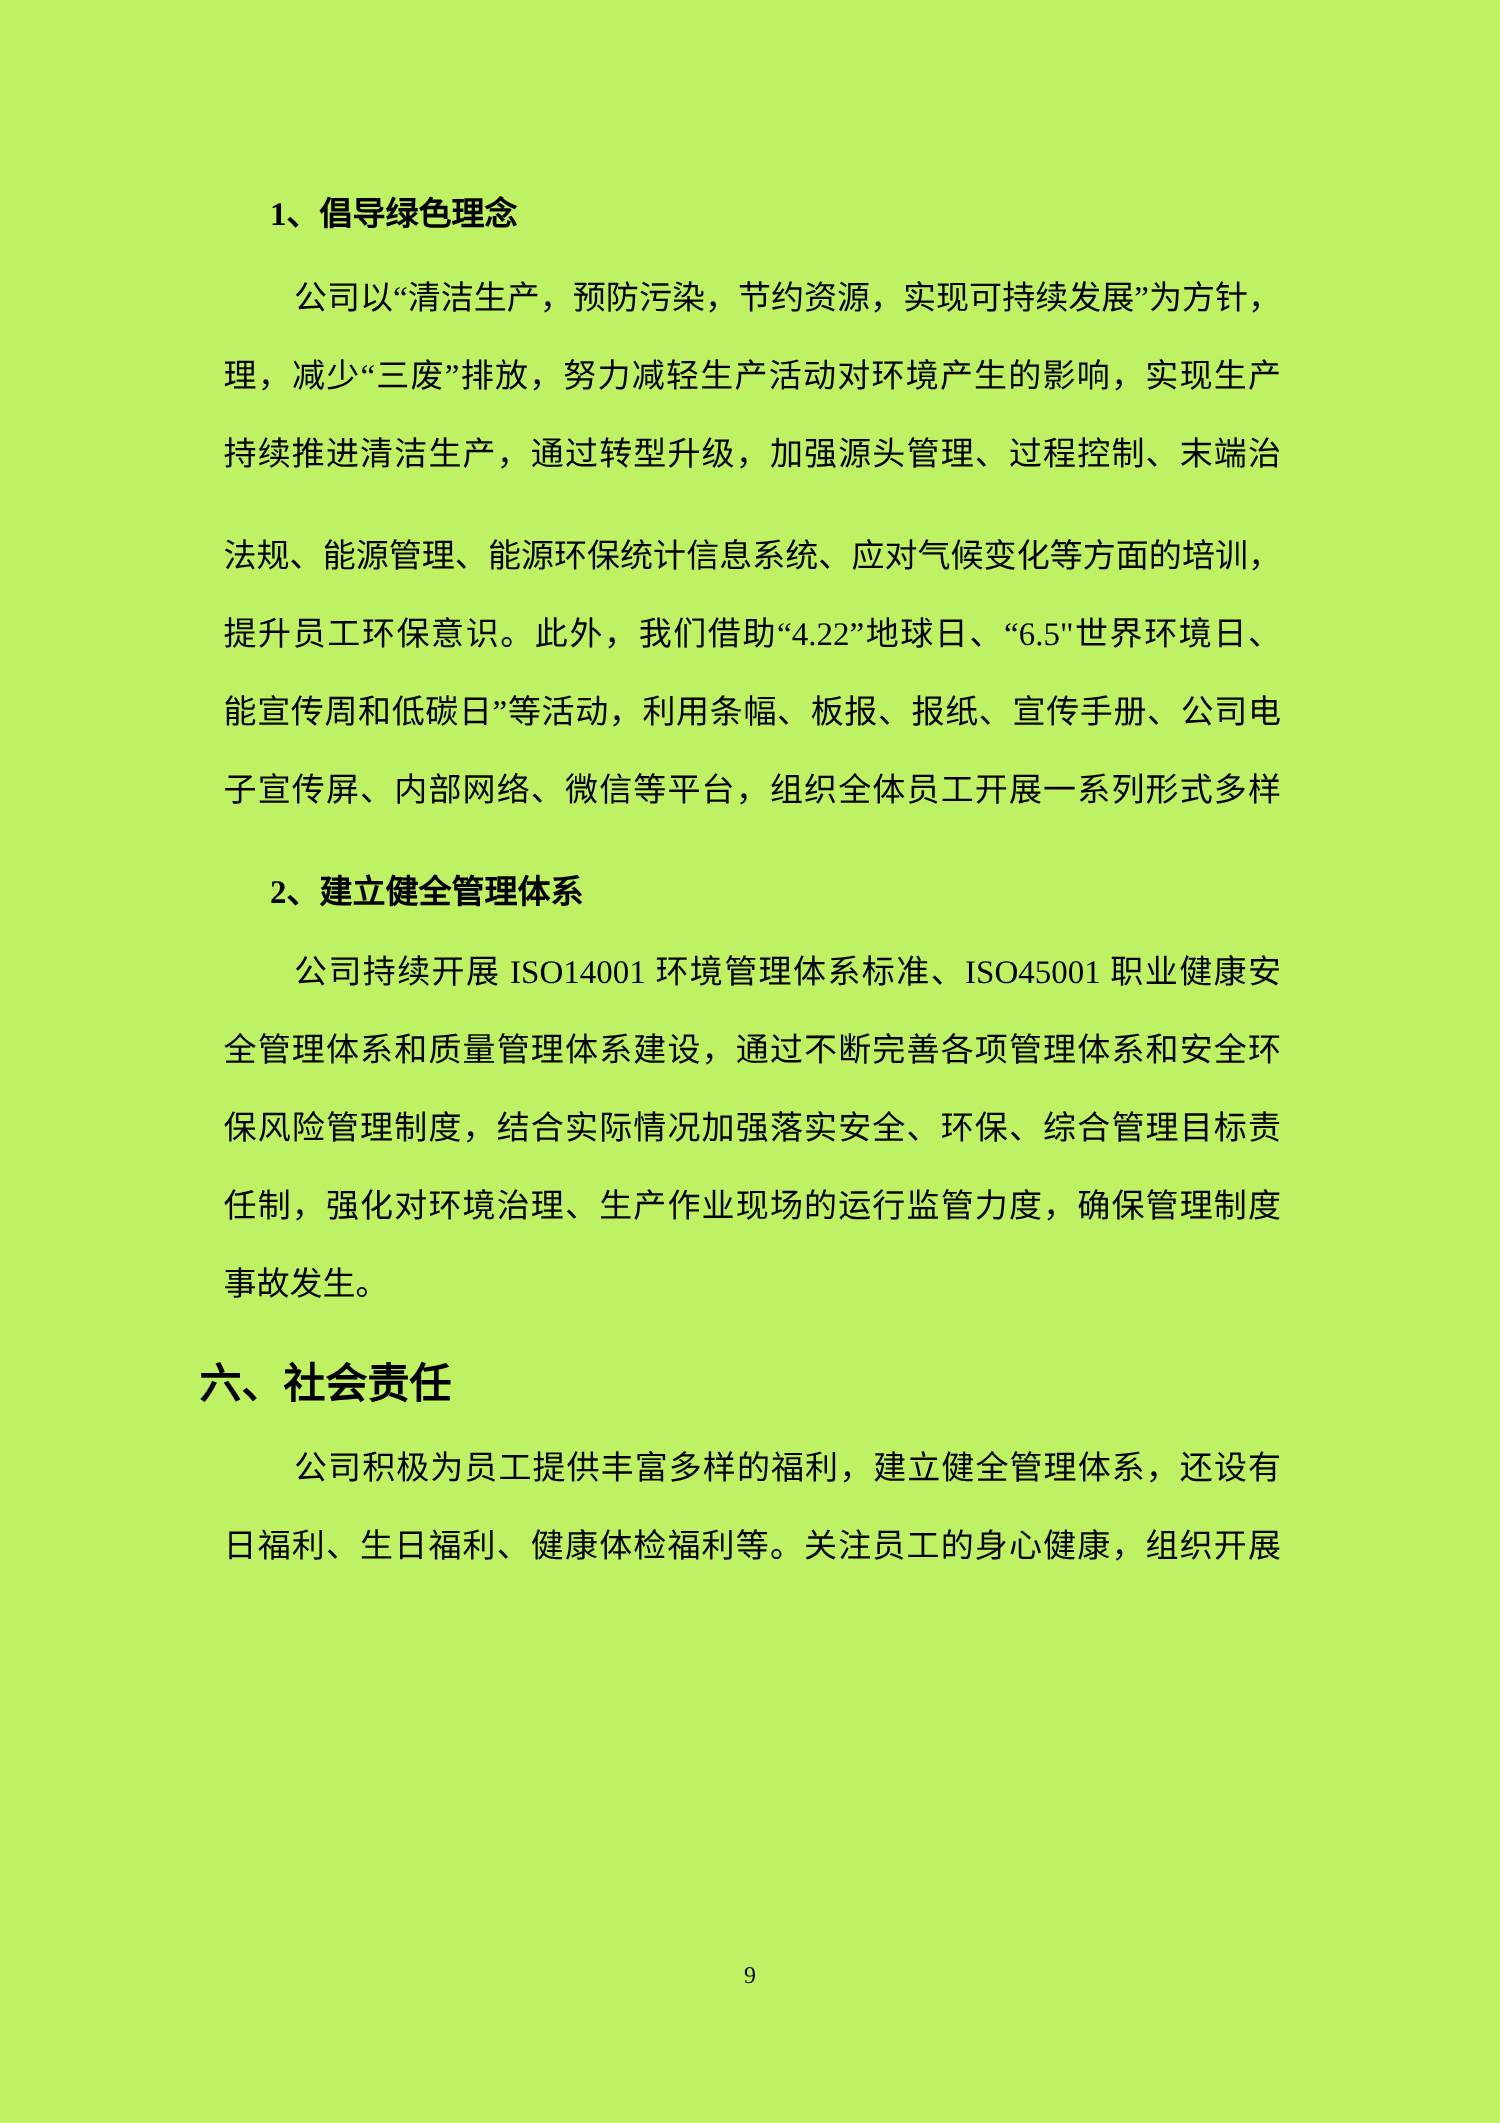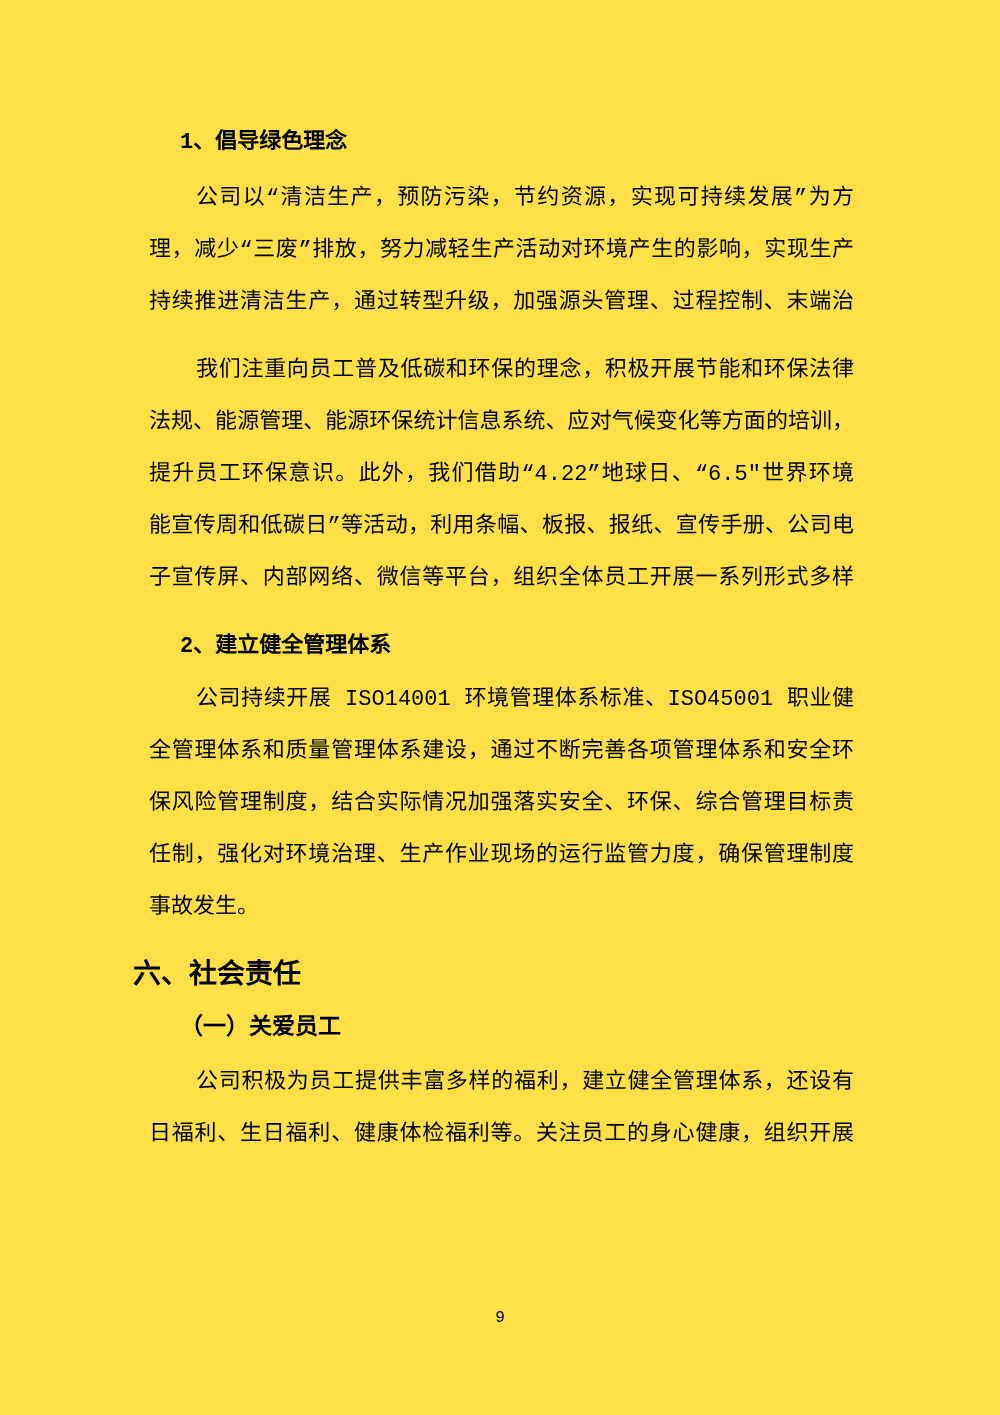--- a/index.html
+++ b/index.html
@@ -4,23 +4,23 @@
 <style>
   html, body {
     margin: 0;
     padding: 0;
     background: #ffffff;
   }
   .page {
     position: relative;
     width: 1000px;
     height: 1415px;
-    background: #fde047;
+    background: #bef264;
     color: #000000;
-    font-family: Liberation Mono, monospace;
+    font-family: Liberation Serif, serif;
     overflow: hidden;
   }
   .doc-body {
     position: absolute;
     left: 133px;
     top: 117px;
     width: 737px;
   }
   .h1 {
     font-size: 28px;
@@ -79,35 +79,33 @@
 
 <div class="page">
   <div class="doc-body" id="doc-body">
       <div class="h2" style="margin-top: 0px;">1、倡导绿色理念</div>
       <div class="para" style="margin-top: 4px;">
         <div class="ln first">公司以“清洁生产，预防污染，节约资源，实现可持续发展”为方针，</div>
         <div class="ln">理，减少“三废”排放，努力减轻生产活动对环境产生的影响，实现生产</div>
         <div class="ln">持续推进清洁生产，通过转型升级，加强源头管理、过程控制、末端治</div>
       </div>
       <div class="para" style="margin-top: 3px;">
-        <div class="ln first">我们注重向员工普及低碳和环保的理念，积极开展节能和环保法律</div>
         <div class="ln">法规、能源管理、能源环保统计信息系统、应对气候变化等方面的培训，</div>
         <div class="ln">提升员工环保意识。此外，我们借助“4.22”地球日、“6.5"世界环境日、“节</div>
         <div class="ln">能宣传周和低碳日”等活动，利用条幅、板报、报纸、宣传手册、公司电</div>
         <div class="ln">子宣传屏、内部网络、微信等平台，组织全体员工开展一系列形式多样</div>
       </div>
       <div class="h2" style="margin-top: 1px;">2、建立健全管理体系</div>
       <div class="para" style="margin-top: 1px;">
         <div class="ln first">公司持续开展 ISO14001 环境管理体系标准、ISO45001 职业健康安</div>
         <div class="ln">全管理体系和质量管理体系建设，通过不断完善各项管理体系和安全环</div>
         <div class="ln">保风险管理制度，结合实际情况加强落实安全、环保、综合管理目标责</div>
         <div class="ln">任制，强化对环境治理、生产作业现场的运行监管力度，确保管理制度</div>
         <div class="ln end">事故发生。</div>
       </div>
       <div class="h1" style="margin-top: 0px;">六、社会责任</div>
-      <div class="h3" style="margin-top: 0px;">（一）关爱员工</div>
       <div class="para" style="margin-top: 3px;">
         <div class="ln first">公司积极为员工提供丰富多样的福利，建立健全管理体系，还设有节</div>
         <div class="ln">日福利、生日福利、健康体检福利等。关注员工的身心健康，组织开展</div>
       </div>
     </div>
   <div class="page-number">9</div>
 </div>
 
 </body></html>

